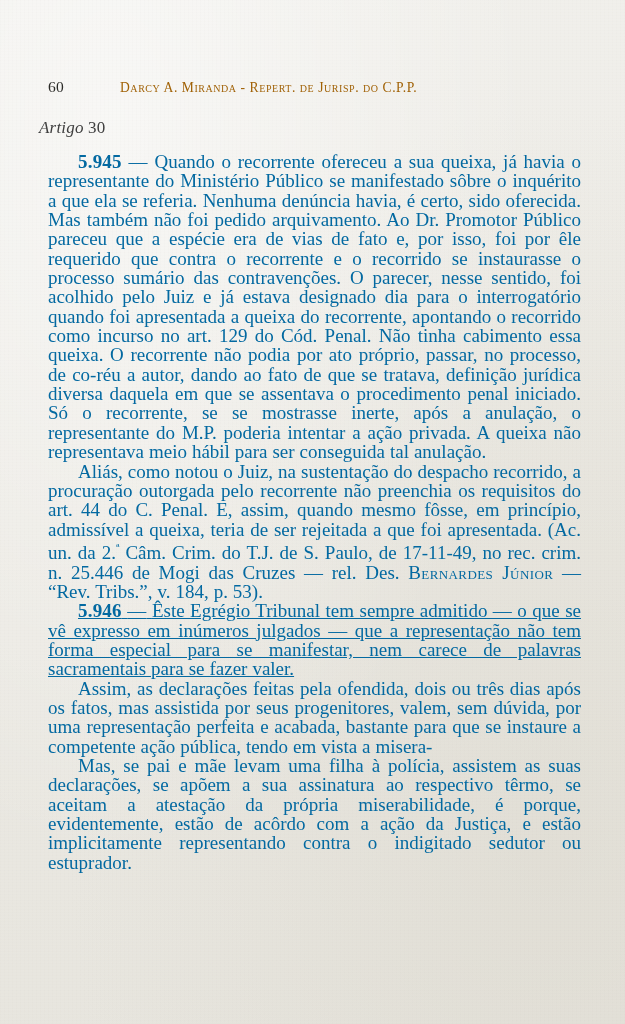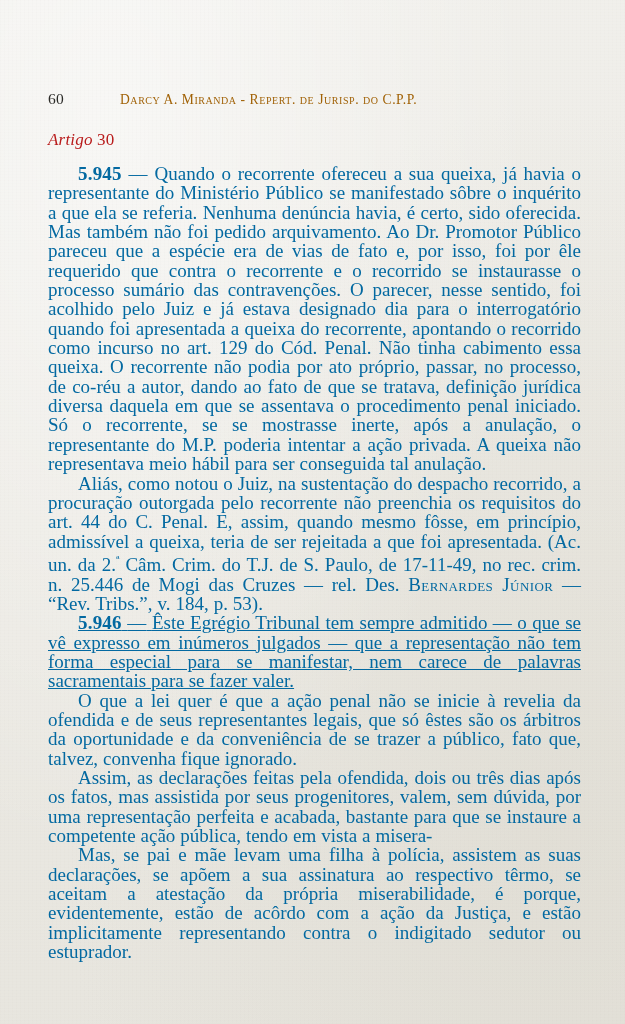--- a/index.html
+++ b/index.html
@@ -30,21 +30,20 @@
     inset: 0;
     opacity: 0.35;
     background-image:
       repeating-linear-gradient(0deg, rgba(160,155,145,0.045) 0px, rgba(160,155,145,0.045) 1px, rgba(0,0,0,0) 1px, rgba(0,0,0,0) 3px),
       repeating-linear-gradient(90deg, rgba(160,155,145,0.05) 0px, rgba(160,155,145,0.05) 1px, rgba(0,0,0,0) 1px, rgba(0,0,0,0) 4px);
     pointer-events: none;
   }
   .page {
     position: absolute;
     inset: 0;
-    margin-top: 12px;
   }
 
   
   .running-head {
     position: absolute;
     top: 78px;
     left: 48px;
     width: 532px;
     height: 20px;
     display: flex;
@@ -61,23 +60,23 @@
     font-variant: small-caps;
     letter-spacing: 0.55px;
     color: #a16207;
     white-space: nowrap;
   }
 
   
   .article-heading {
     position: absolute;
     top: 118px;
-    left: 48px;
+    left: 39px;
     font-size: 17px;
-    color: #b91c1c;
+    color: #404040;
     letter-spacing: 0.2px;
   }
   .article-heading .art-word {
     font-style: italic;
   }
   .article-heading .art-num {
     font-style: normal;
   }
 
   
@@ -145,23 +144,20 @@
     </p>
 
     <p class="para">
       <span>Aliás, como notou o Juiz, na sustentação do despacho recorrido, a procuração outorgada pelo recorrente não preenchia os requisitos do art. 44 do C. Penal. E, assim, quando mesmo fôsse, em princípio, admissível a queixa, teria de ser rejeitada a que foi apresentada.</span><span>&nbsp;</span><span>(Ac. un. da 2.</span><span class="ord">ª</span><span> Câm. Crim. do T.J. de S. Paulo, de 17-11-49, no rec. crim. n. 25.446 de Mogi das Cruzes — rel. Des. </span><span class="smallcaps">Bernardes Júnior</span><span> — “Rev. Tribs.”, v. 184, p. 53).</span>
     </p>
 
     <p class="para entry-gap">
       <span class="entry-num">5.946</span><span>&nbsp;</span><span class="dash">—</span><span>&nbsp;</span><span>Êste Egrégio Tribunal tem sempre admitido — o que se vê expresso em inúmeros julgados — que a representação não tem forma especial para se manifestar, nem carece de palavras sacramentais para se fazer valer.</span>
     </p>
 
-    <p class="para">
-      <span>O que a lei quer é que a ação penal não se inicie à revelia da ofendida e de seus representantes legais, que só êstes são os árbitros da oportunidade e da conveniência de se trazer a público, fato que, talvez, convenha fique ignorado.</span>
-    </p>
 
     <p class="para">
       <span>Assim, as declarações feitas pela ofendida, dois ou três dias após os fatos, mas assistida por seus progenitores, valem, sem dúvida, por uma representação perfeita e acabada, bastante para que se instaure a competente ação pública, tendo em vista a misera-</span>
     </p>
 
     <p class="para">
       <span>Mas, se pai e mãe levam uma filha à polícia, assistem as suas declarações, se apõem a sua assinatura ao respectivo têrmo, se aceitam a atestação da própria miserabilidade, é porque, evidentemente, estão de acôrdo com a ação da Justiça, e estão implicitamente representando contra o indigitado sedutor ou estuprador.</span>
     </p>
 
   </div>

